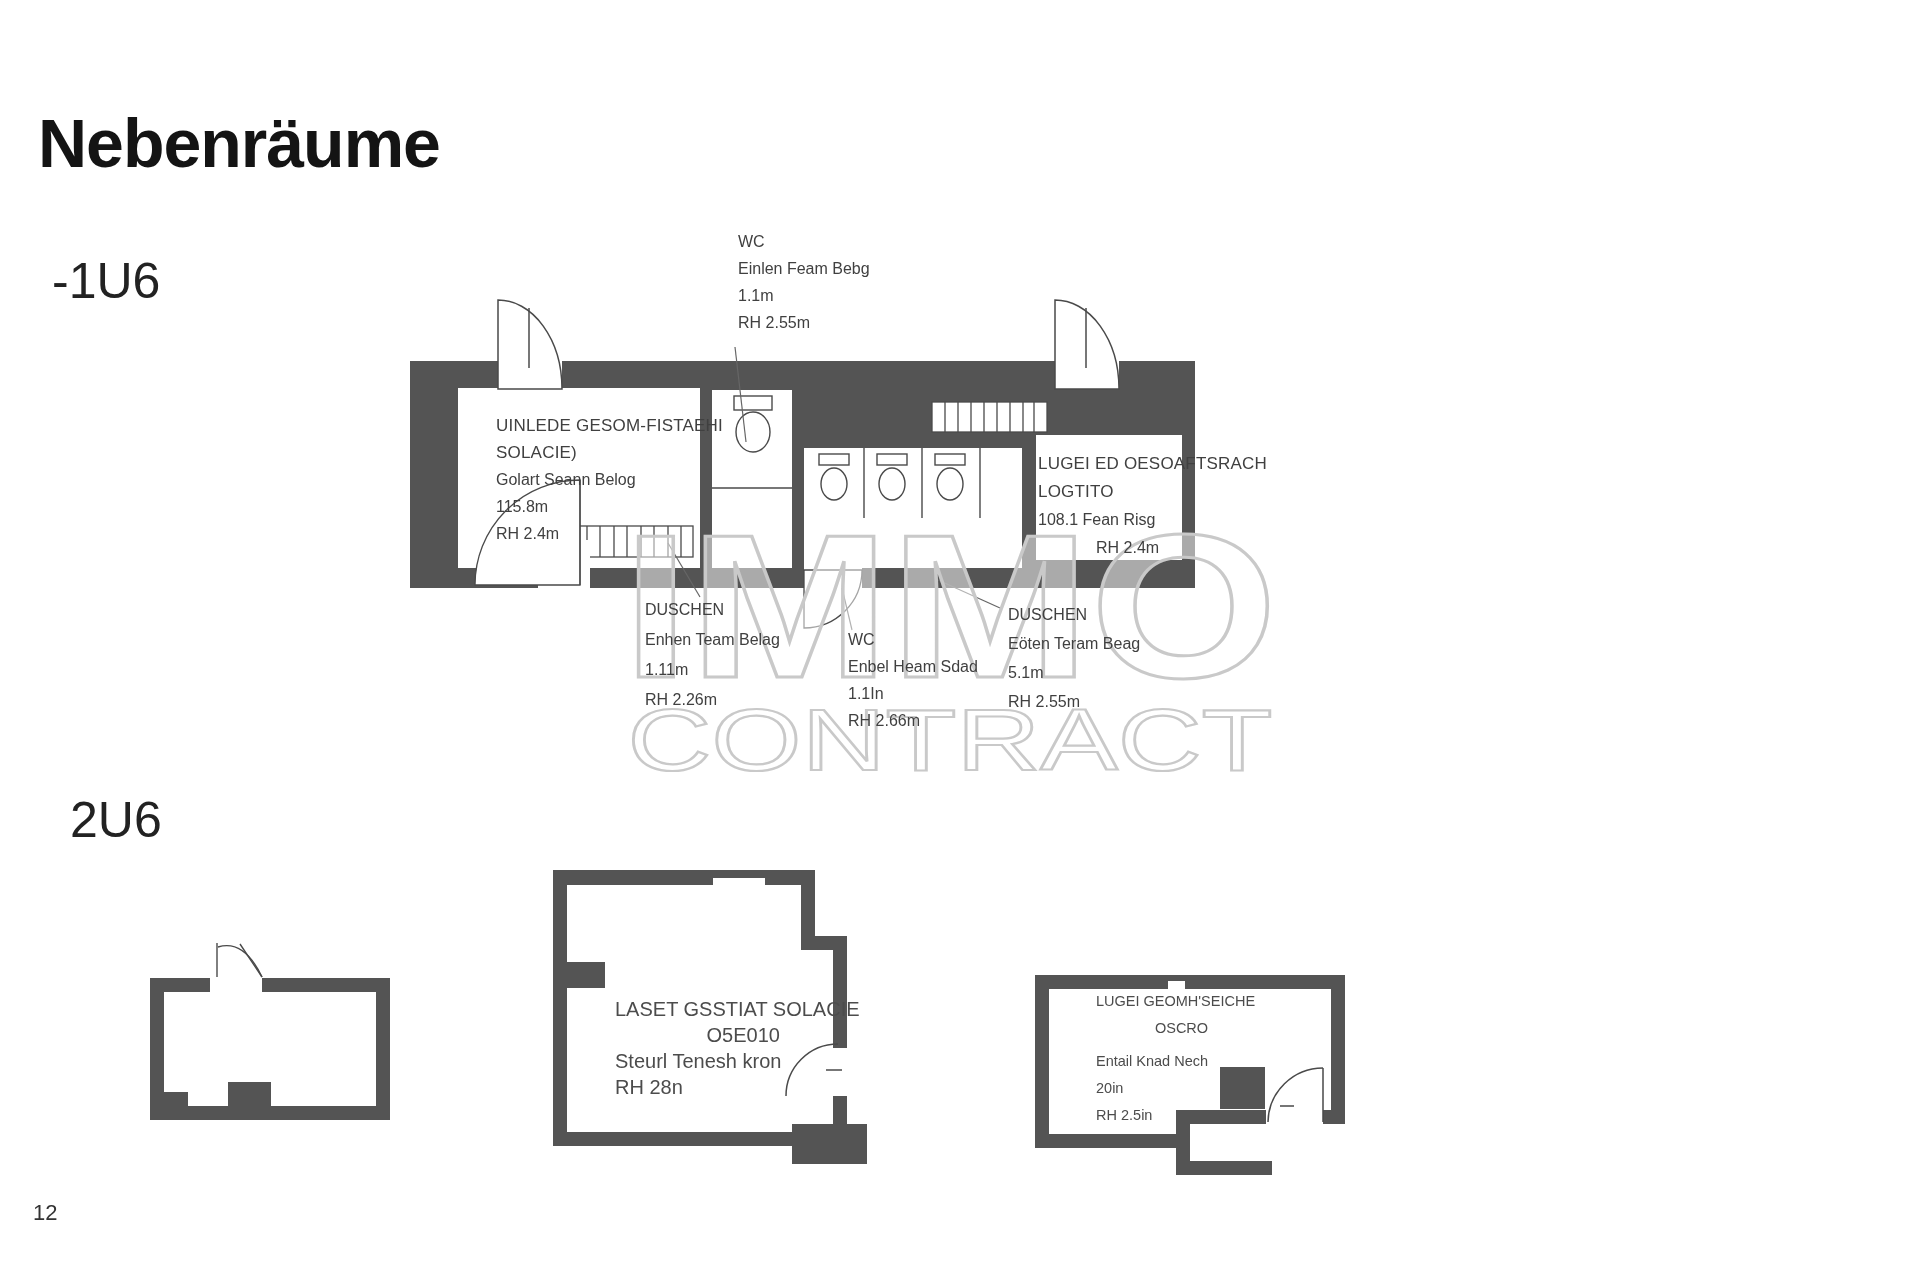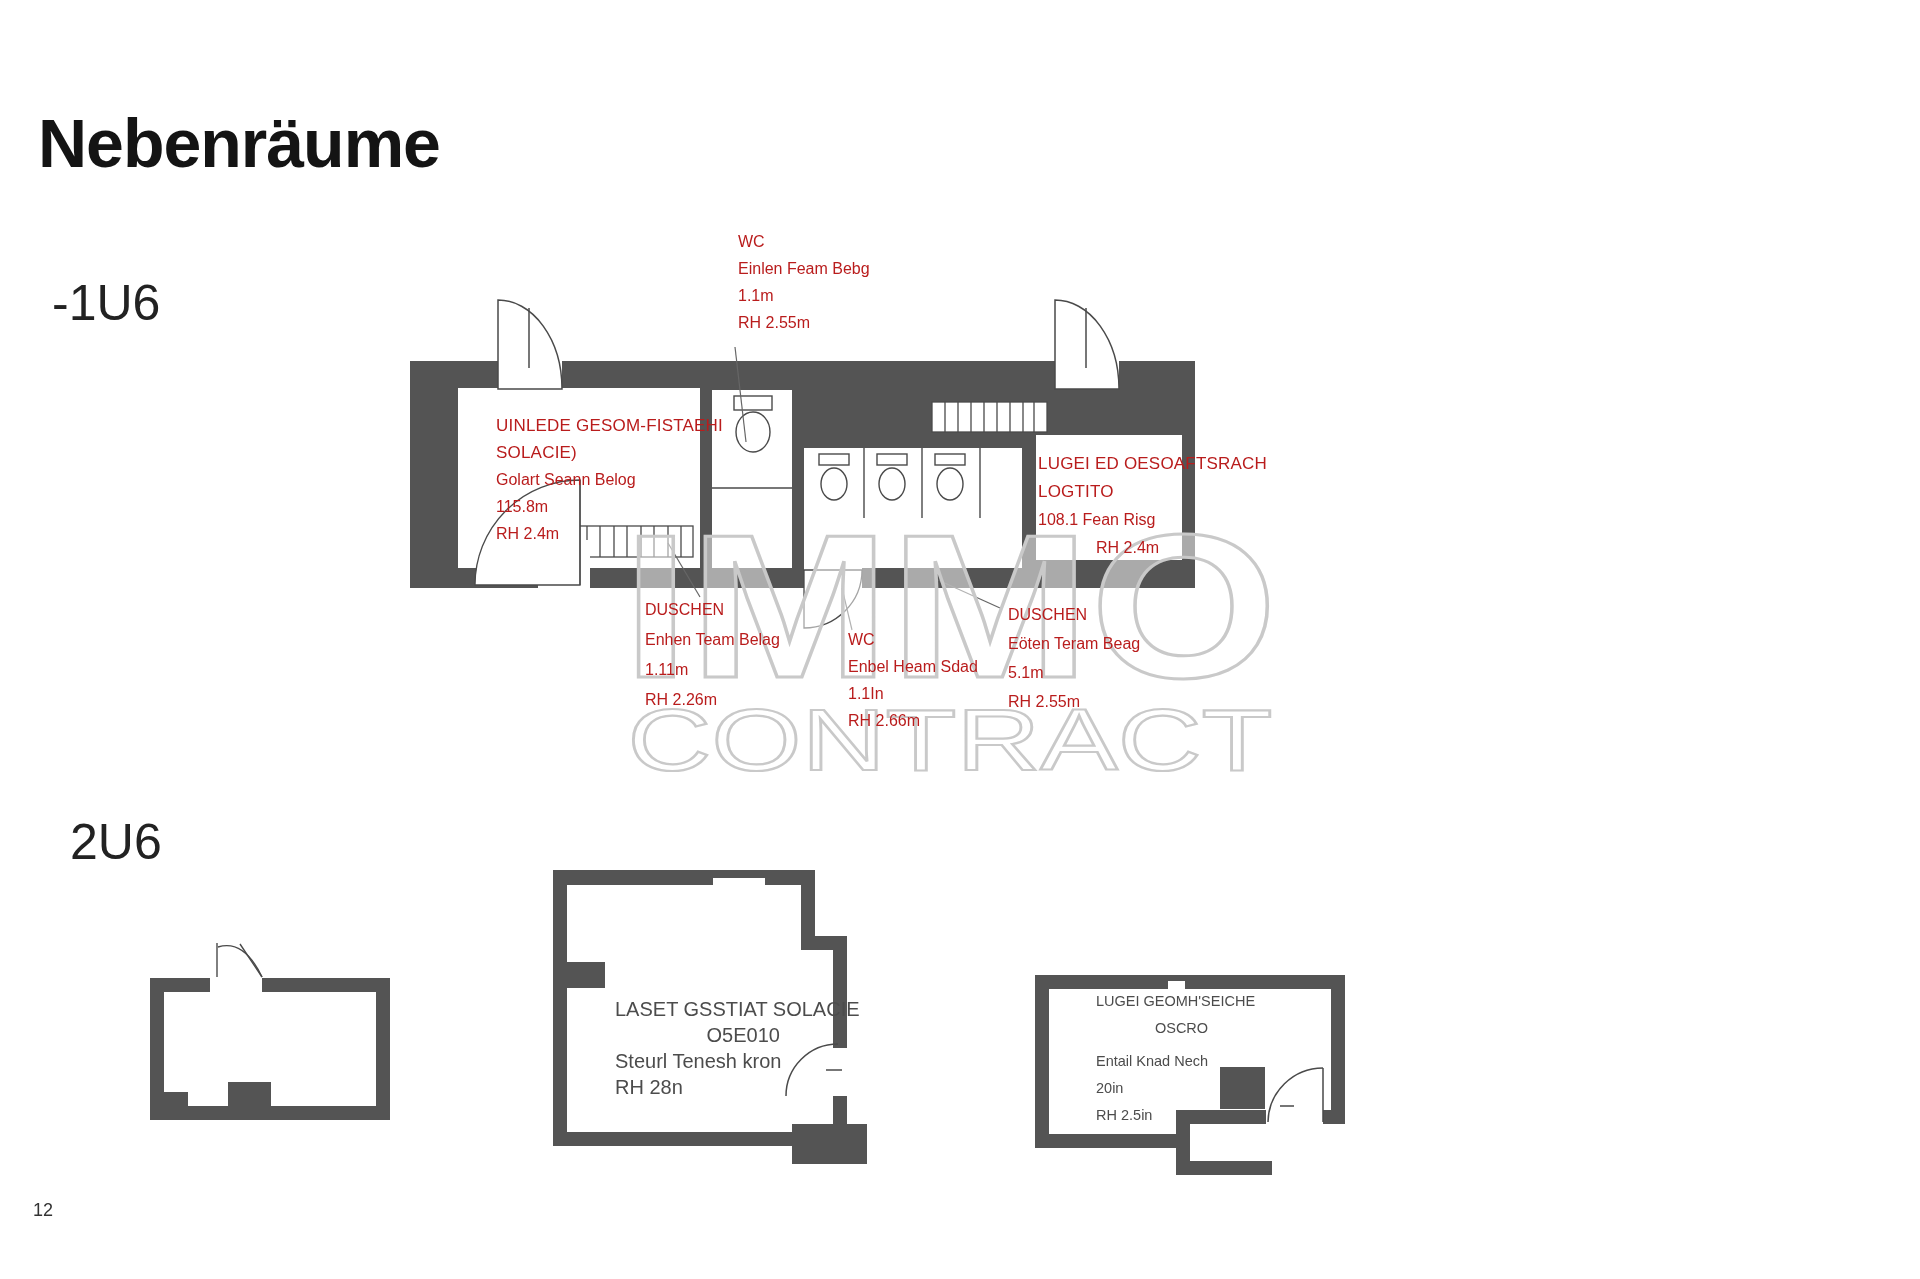--- a/index.html
+++ b/index.html
@@ -1,22 +1,22 @@
 <!DOCTYPE html>
 <html><head>
 <meta charset="utf-8">
 <style>
   html,body{margin:0;padding:0;background:#ffffff;}
   .page{position:relative;width:1576px;height:1279px;background:#fff;overflow:hidden;
         font-family:"Liberation Sans", sans-serif;color:#1f1f1f;}
   .abs{position:absolute;}
   .title{font-size:68px;font-weight:700;letter-spacing:-1px;color:#141414;}
-  .level-label{font-size:50px;font-weight:400;color:#222;margin-top:22px;}
-  .page-num{font-size:18px;color:#333;}
-  .lbl{position:absolute;font-size:16px;line-height:27px;color:#b91c1c;white-space:nowrap;z-index:10;}
+  .level-label{font-size:50px;font-weight:400;color:#222;}
+  .page-num{font-size:22px;color:#333;}
+  .lbl{position:absolute;font-size:16px;line-height:27px;color:#404040;white-space:nowrap;z-index:10;}
   .lbl .lg{font-size:17px;letter-spacing:.2px;}
   .lbl.lh30 div{line-height:30px;}
   .lbl.lh29 div{line-height:29px;}
   .indent{margin-left:58px;}
   .indent-sm{margin-left:12px;text-align:center;}
   svg{position:absolute;z-index:1;}
   .watermark{position:absolute;z-index:5;pointer-events:none;}
 </style>
 </head>
 <body>

